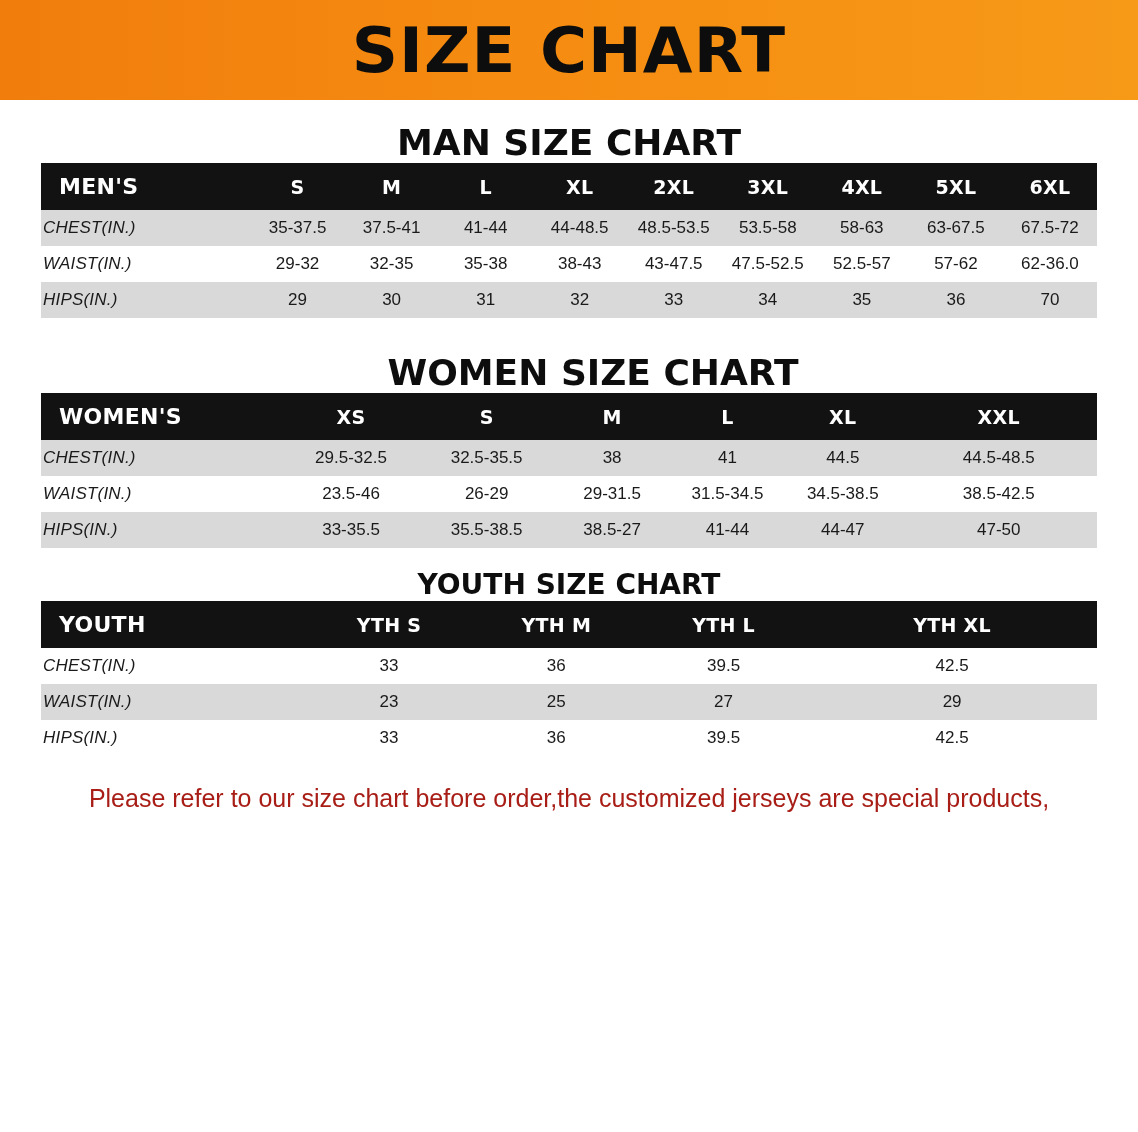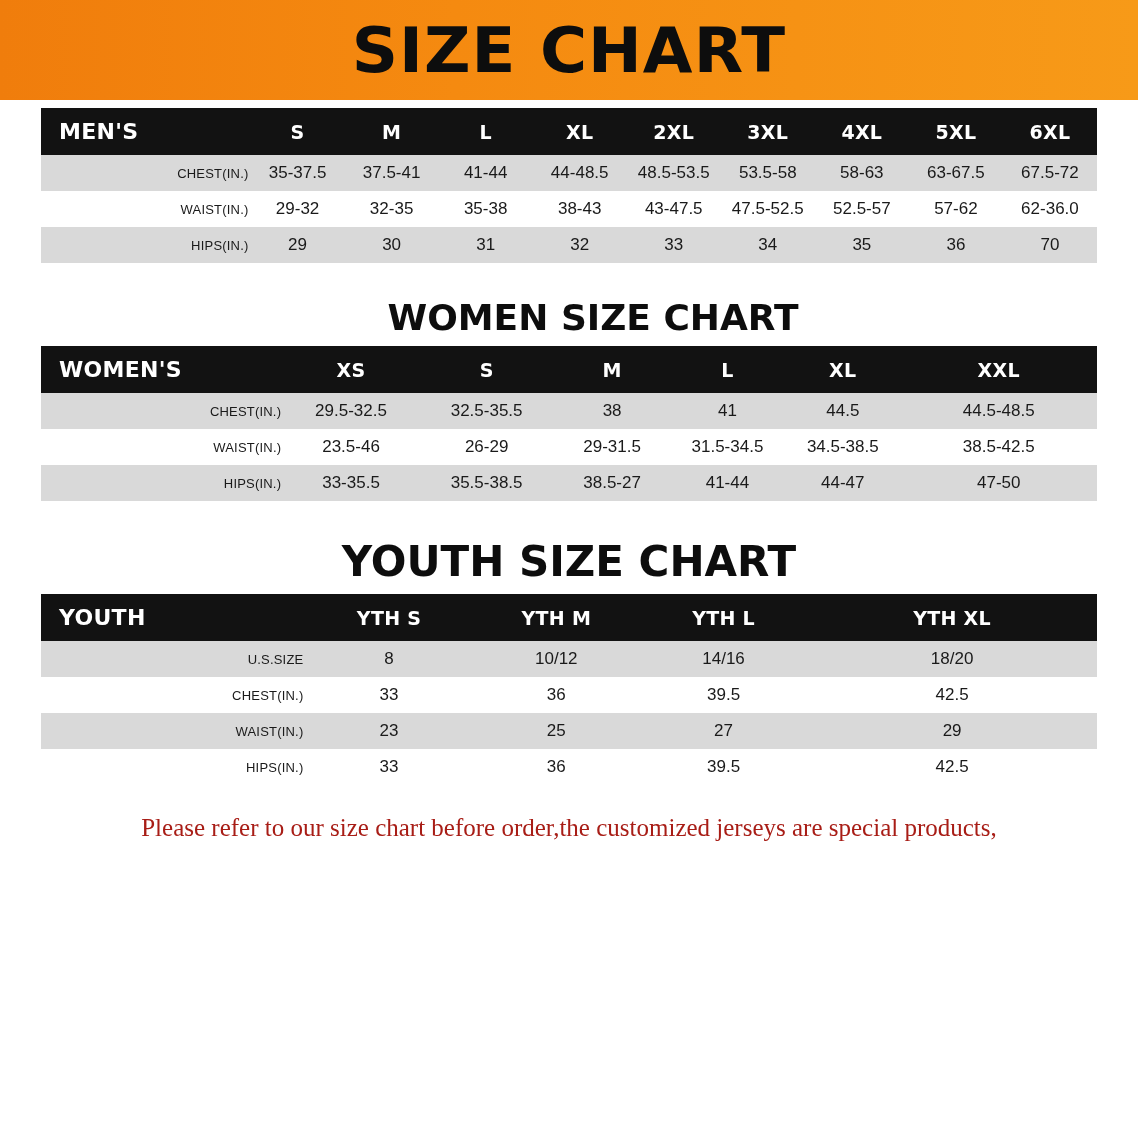--- a/index.html
+++ b/index.html
@@ -41,25 +41,25 @@
 
   
   .section-heading {
     text-align: center;
     font-family: "DejaVu Sans", sans-serif;
     font-weight: bold;
     color: #0d0d0d;
   }
   .heading-man { font-size: 36px; margin-top: 22px; }
   .heading-women { font-size: 36px; margin-top: 34px; padding-left: 48px; }
-  .heading-youth { font-size: 42px; margin-top: 36px; }
+  .heading-youth { font-size: 28px; margin-top: 20px; }
 
   
   .table-wrap {
-    margin: 8px auto;
+    margin: 0 auto;
     width: 1056px;
   }
   table.size-table {
     width: 100%;
     border-collapse: collapse;
     table-layout: fixed;
   }
   table.size-table thead th {
     background: #121212;
     color: #ffffff;
@@ -76,23 +76,24 @@
     font-size: 22px;
   }
   table.size-table tbody td {
     text-align: center;
     font-family: "Liberation Sans", sans-serif;
     font-size: 17px;
     color: #1a1a1a;
     padding: 8px 2px;
   }
   table.size-table tbody td.rowlabel {
-    text-align: right;
-    font-size: 13px;
+    text-align: left;
+    font-size: 17px;
     letter-spacing: 0.2px;
+    font-style: italic;
   }
   tr.band-dark td { background: #d9d9d9; }
   tr.band-light td { background: #ffffff; }
 
   
   .men-table thead th { font-size: 18px; }
   .men-table thead th.rowhead { font-size: 23px; padding-left: 20px; }
   .men-table tbody td { font-size: 16px; padding: 7px 1px; }
 
   
@@ -104,35 +105,36 @@
   .youth-table thead th { font-size: 22px; padding: 17px 2px; }
   .youth-table thead th.rowhead { font-size: 24px; padding-left: 20px; }
   .youth-table tbody td { font-size: 18px; padding: 13px 2px; }
 
   
   .note {
     margin: 26px auto 0 auto;
     width: 1060px;
     text-align: center;
     color: #a81d16;
-    font-family: Liberation Serif, serif;
+    font-family: Liberation Sans, sans-serif;
     font-size: 25px;
     line-height: 1.35;
   }
   .note .line { display: block; }
 </style>
 </head>
 <body>
 
 <div class="page">
 
   <div class="banner">
     <div class="banner-title">SIZE CHART</div>
   </div>
 
+  <div class="section-heading heading-man">MAN SIZE CHART</div>
   <div class="table-wrap">
     <table class="size-table men-table">
       <thead>
         <tr>
           <th class="rowhead" style="width:19%">MEN'S</th>
           <th style="width:9%">S</th>
           <th style="width:9%">M</th>
           <th style="width:9%">L</th>
           <th style="width:9%">XL</th>
           <th style="width:9%">2XL</th>
@@ -235,27 +237,20 @@
       <thead>
         <tr>
           <th class="rowhead" style="width:24%">YOUTH</th>
           <th style="width:16%">YTH S</th>
           <th style="width:16%">YTH M</th>
           <th style="width:16%">YTH L</th>
           <th style="width:28%">YTH XL</th>
         </tr>
       </thead>
       <tbody>
-        <tr class="band-dark">
-          <td class="rowlabel">U.S.SIZE</td>
-          <td>8</td>
-          <td>10/12</td>
-          <td>14/16</td>
-          <td>18/20</td>
-        </tr>
         <tr class="band-light">
           <td class="rowlabel">CHEST(IN.)</td>
           <td>33</td>
           <td>36</td>
           <td>39.5</td>
           <td>42.5</td>
         </tr>
         <tr class="band-dark">
           <td class="rowlabel">WAIST(IN.)</td>
           <td>23</td>

